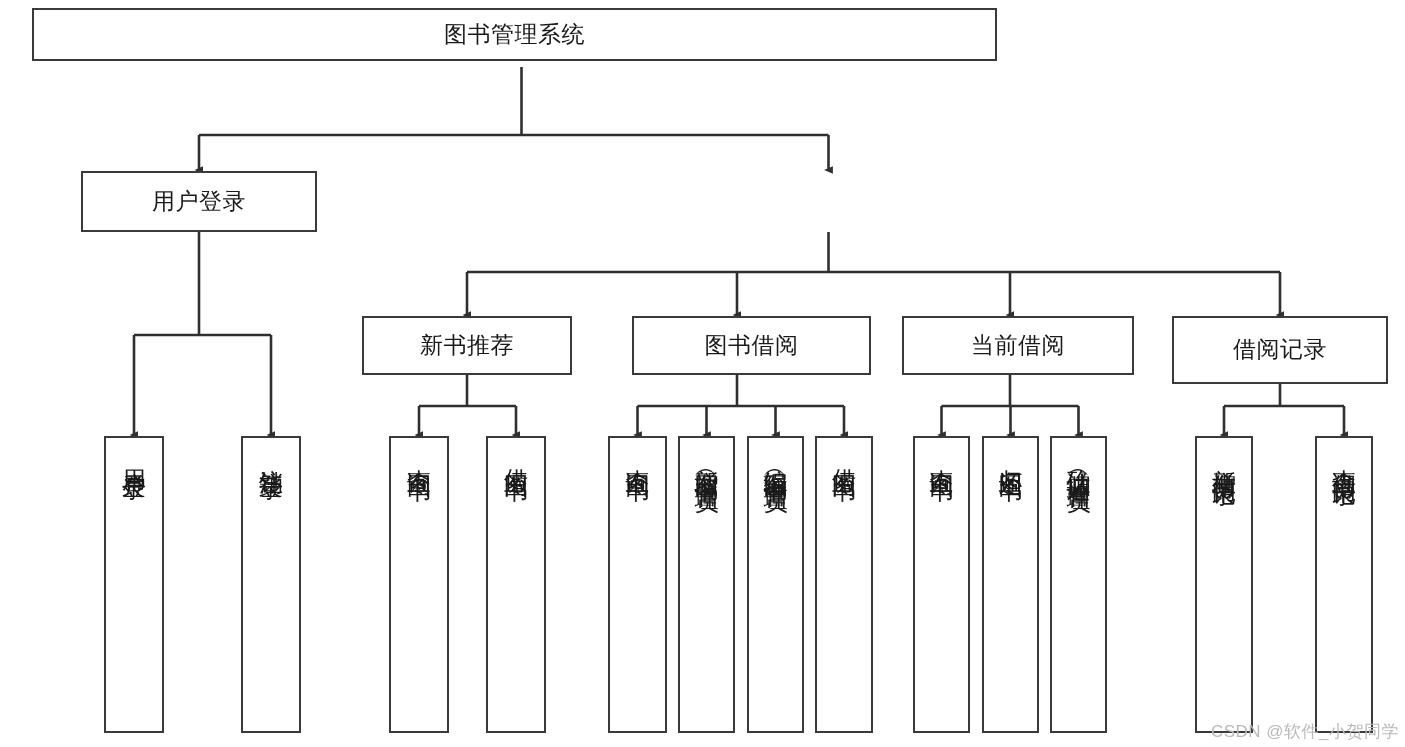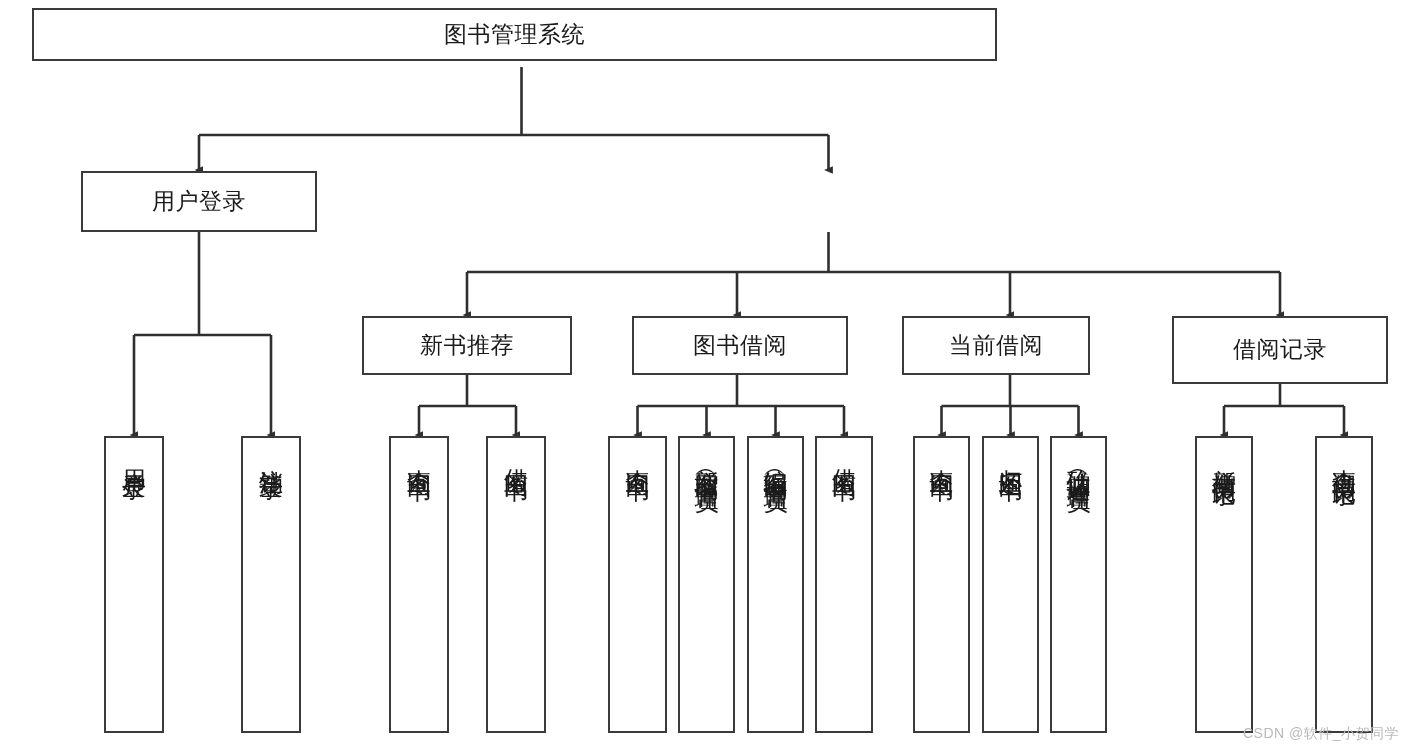--- a/index.html
+++ b/index.html
@@ -58,21 +58,21 @@
     text-orientation: upright;
     font-size: 24px;
     line-height: 1.0;
     letter-spacing: 3px;
     white-space: nowrap;
   }
   #watermark {
     position: absolute;
     right: 6px;
     bottom: 4px;
-    font-size: 14px;
+    font-size: 17px;
     color: #b9b9b9;
     letter-spacing: 0.5px;
     user-select: none;
     white-space: nowrap;
   }
 </style>
 </head>
 <body>
 
 <div id="diagram-root">
@@ -124,24 +124,24 @@
     <span class="label">图书管理系统</span>
   </div>
 
   <div class="node horiz" style="left: 81px; top: 171px; width: 236px; height: 61px;">
     <span class="label">用户登录</span>
   </div>
 
   <div class="node horiz" style="left: 362px; top: 316px; width: 210px; height: 59px;">
     <span class="label">新书推荐</span>
   </div>
-  <div class="node horiz" style="left: 632px; top: 316px; width: 216px; height: 59px;">
+  <div class="node horiz" style="left: 632px; top: 316px; width: 239px; height: 59px;">
     <span class="label">图书借阅</span>
   </div>
-  <div class="node horiz" style="left: 902px; top: 316px; width: 188px; height: 59px;">
+  <div class="node horiz" style="left: 902px; top: 316px; width: 232px; height: 59px;">
     <span class="label">当前借阅</span>
   </div>
   <div class="node horiz" style="left: 1172px; top: 316px; width: 216px; height: 68px;">
     <span class="label">借阅记录</span>
   </div>
 
   <div class="node vert" style="left: 104px; top: 436px; width: 60px; height: 297px;">
     <span class="label">用户登录</span>
   </div>
   <div class="node vert" style="left: 241px; top: 436px; width: 60px; height: 297px;">

